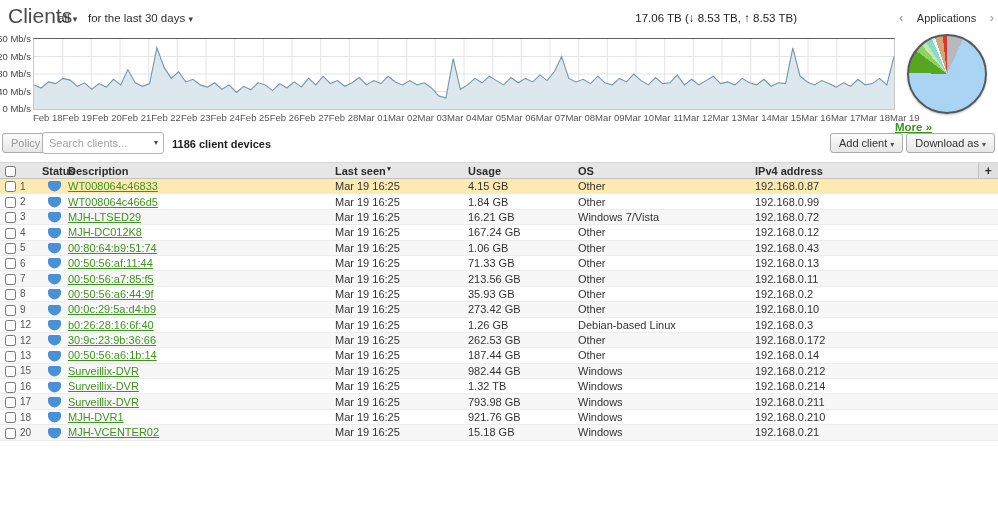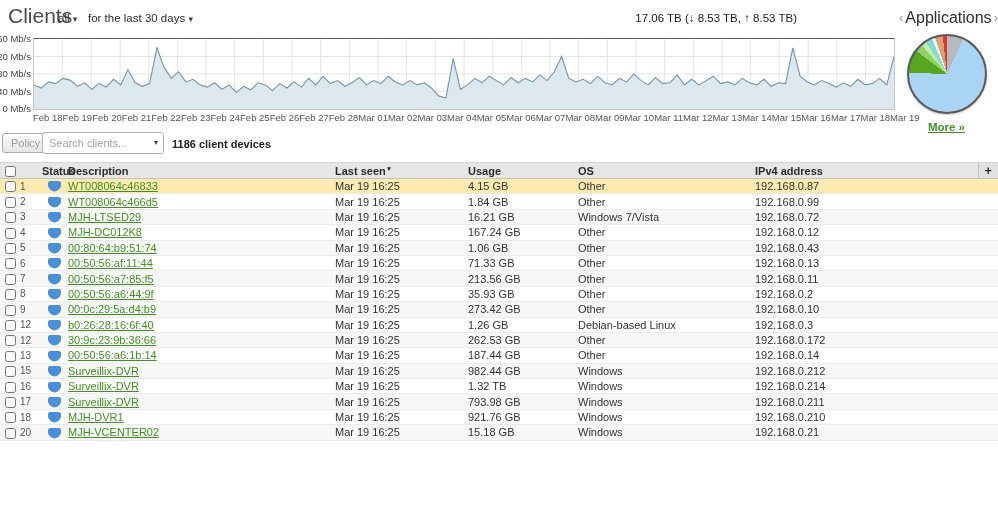--- a/index.html
+++ b/index.html
@@ -24,25 +24,25 @@
     position:absolute; left:33px; top:38px; width:862px; height:72px;
     border:1px solid #c9c9c9; border-top:1px solid #5f5f5f; background:#fff;
   }
   .chart-area svg { display:block; }
   .xaxis { position:absolute; left:33px; top:112px; width:768px; height:12px; display:flex; }
   .xaxis span { flex:1; text-align:center; font-size:9.5px; color:#555; white-space:nowrap; }
 
   
   .apps { position:absolute; left:895px; top:10px; width:103px; height:130px; }
   .apps-nav { display:flex; align-items:center; justify-content:space-between; padding:0 2px; height:16px; }
-  .apps-title { font-size:16px; color:#2e2e2e; }
+  .apps-title { font-size:11px; color:#2e2e2e; }
   .apps-arrow { color:#9a9a9a; font-size:13px; line-height:10px; cursor:pointer; padding:0 2px; }
   .pie { width:80px; height:80px; border-radius:50%; margin:8px auto 0 auto;
          border:2px solid #585858; box-shadow:0 1px 2px rgba(0,0,0,.25); }
-  .more-link { display:block; text-align:center; margin-top:7px; color:#3f941f; font-weight:bold; text-decoration:underline; font-size:11.5px; }
+  .more-link { display:block; margin-top:7px; color:#3f941f; font-weight:bold; text-decoration:underline; font-size:11.5px; }
 
   
   .toolbar { position:absolute; top:132px; left:0; width:998px; height:26px; }
   .btn {
     display:inline-block; padding:3px 8px; font-size:11px; color:#333;
     background:linear-gradient(#fcfcfc,#e6e6e6); border:1px solid #ababab; border-radius:3px; cursor:pointer; white-space:nowrap;
   }
   .btn .caret { font-size:8px; color:#555; }
   .btn.disabled { color:#999; }
   .policy-btn { position:absolute; left:2px; top:1px; }
@@ -187,20 +187,30 @@
   <div class="toolbar">
     <span class="btn disabled policy-btn">
       <span>Policy</span>
       <span class="caret">▾</span>
     </span>
     <span class="search-wrap">
       <input type="text" placeholder="Search clients..." style="">
       <span class="search-caret">▾</span>
     </span>
     <span class="client-count">1186 client devices</span>
+    <span class="toolbar-right">
+      <span class="btn">
+        <span>Add client</span>
+        <span class="caret">▾</span>
+      </span>
+      <span class="btn">
+        <span>Download as</span>
+        <span class="caret">▾</span>
+      </span>
+    </span>
   </div>
 
   <table class="clients">
     <colgroup>
       <col class="c-check">
         <col class="c-num">
         <col class="c-status">
         <col class="c-desc">
       <col class="c-seen">
         <col class="c-usage">

